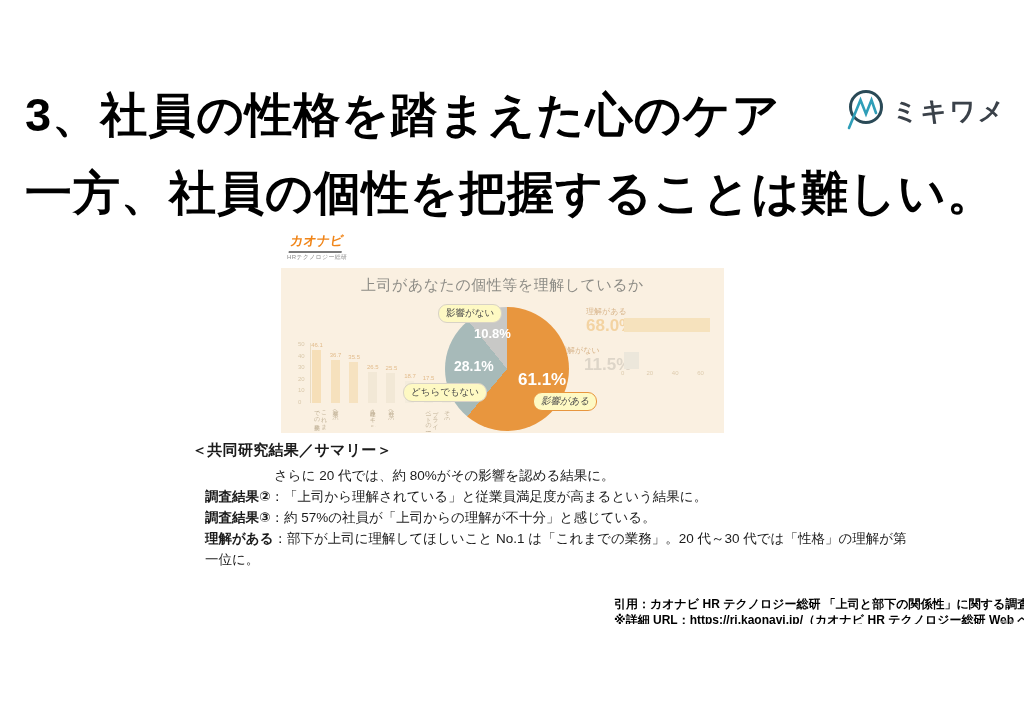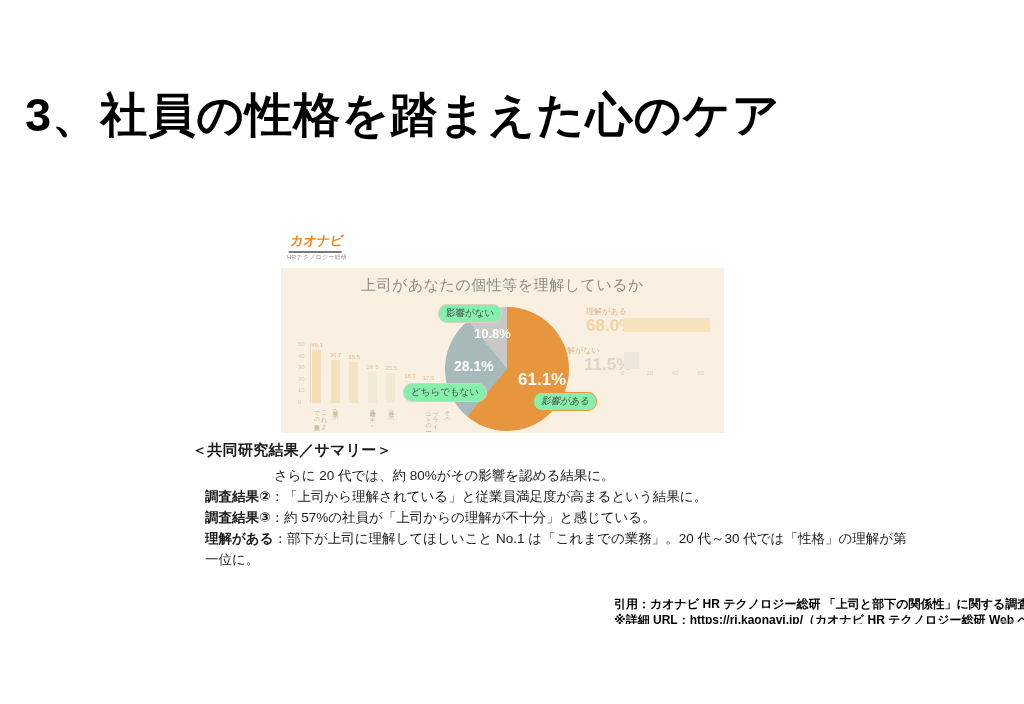--- a/index.html
+++ b/index.html
@@ -28,21 +28,21 @@
   .report-body{position:absolute;left:0;top:40px;width:443px;height:165px;background:#faf0e1;overflow:hidden;}
   .survey-question{position:absolute;top:8px;left:0;width:100%;text-align:center;
                    font-size:15px;color:#8d8c86;letter-spacing:.5px;}
 
   
   .pie{position:absolute;left:164px;top:39px;width:124px;height:124px;border-radius:50%;z-index:2;}
   .pie-val{position:absolute;color:#fff;font-weight:700;z-index:3;white-space:nowrap;}
   #pie-val-0{left:237px;top:102px;font-size:17px;}
   #pie-val-1{left:173px;top:90px;font-size:14px;}
   #pie-val-2{left:193px;top:58px;font-size:13px;}
-  .pill{position:absolute;background:#86efac;border:1px solid #d8d2c6;border-radius:9px;
+  .pill{position:absolute;background:#fef9c3;border:1px solid #d8d2c6;border-radius:9px;
         font-size:9.5px;color:#4a4a4a;padding:2px 7px;white-space:nowrap;z-index:4;}
   #pill-yes{left:252px;top:124px;border-color:#e8963e;font-style:italic;}
   #pill-neutral{left:122px;top:115px;}
   #pill-no{left:157px;top:36px;}
 
   
   .bgbars{position:absolute;left:14px;top:0;width:172px;height:165px;z-index:1;}
   .laxis{position:absolute;left:15px;top:75px;height:60px;border-left:1px solid #e0cfae;opacity:.6;}
   .lbar{position:absolute;width:9px;}
   .lval{position:absolute;width:20px;text-align:center;font-size:6px;color:#dcae76;opacity:.8;}
@@ -73,21 +73,31 @@
   .citation{position:absolute;left:614px;top:596px;font-size:12px;font-weight:700;
             line-height:16px;color:#000;white-space:nowrap;}
   .page-number{position:absolute;left:1000px;top:617px;font-size:14px;color:#9b9b9b;}
 </style>
 </head>
 <body>
 
 <div id="slide">
 
   <div class="title-line" id="title-1">3、社員の性格を踏まえた心のケア</div>
+  <div class="title-line" id="title-2">一方、社員の個性を把握することは難しい。</div>
 
+  <div class="brand">
+    <span>
+      <svg width="44" height="44" viewBox="0 0 44 44">
+        <circle cx="23" cy="20" r="15.5" fill="none" stroke="#2a4a57" stroke-width="3"></circle>
+        <path d="M6 41 L17.5 13 L23 27 L28.5 13 L33 26" fill="none" stroke="#2f9eb8" stroke-width="2.6" stroke-linecap="round" stroke-linejoin="miter"></path>
+      </svg>
+    </span>
+    <span class="brand-text">ミキワメ</span>
+  </div>
 
   <div class="report">
     <div class="report-header">
       <div class="kaonavi">
         <span class="kaonavi-name">カオナビ</span>
         <div class="kaonavi-sub">HRテクノロジー総研</div>
       </div>
     </div>
 
     <div class="report-body">

